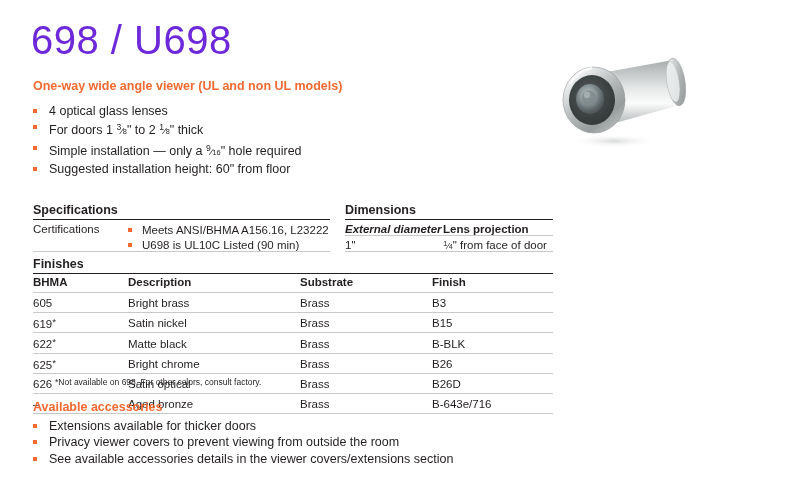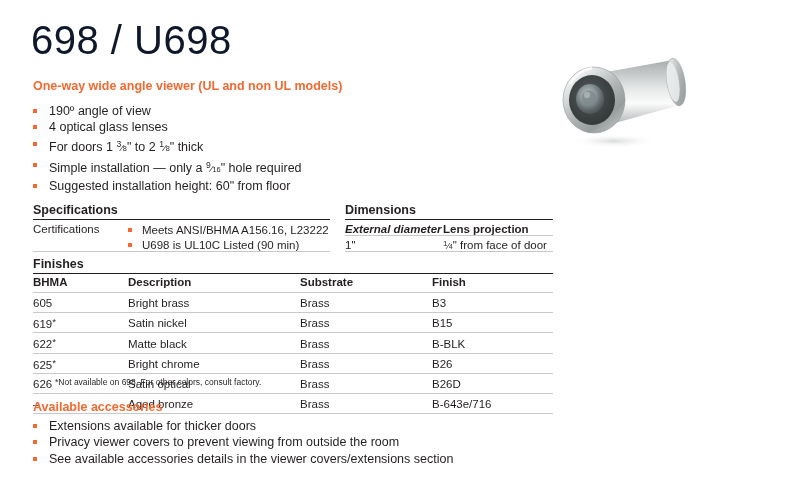--- a/index.html
+++ b/index.html
@@ -19,21 +19,21 @@
 
   
   .page-title {
     position: absolute;
     left: 31px;
     top: 18px;
     font-size: 40px;
     line-height: 44px;
     font-weight: 300;
     letter-spacing: 0.5px;
-    color: #0f172a;
+    color: #6d28d9;
     white-space: nowrap;
   }
   .subtitle {
     position: absolute;
     left: 33px;
     top: 79px;
     font-size: 12.5px;
     font-weight: bold;
     color: #F26A31;
     white-space: nowrap;
@@ -208,23 +208,20 @@
     height: 105px;
   }
 </style>
 </head>
 <body>
 
 <div class="page-title">698 / U698</div>
 <div class="subtitle">One-way wide angle viewer (UL and non UL models)</div>
 
 <ul class="bullet-list" id="features-list">
-  <li>
-    <span class="sq"></span>190º angle of view
-  </li>
   <li>
     <span class="sq"></span>4 optical glass lenses
   </li>
   <li>
     <span class="sq"></span>For doors 1&nbsp;<span class="frac"><span class="num">3</span><span class="sl">⁄</span><span class="den">8</span></span>" to 2&nbsp;<span class="frac"><span class="num">1</span><span class="sl">⁄</span><span class="den">8</span></span>" thick
   </li>
   <li>
     <span class="sq"></span>Simple installation — only a <span class="frac"><span class="num">9</span><span class="sl">⁄</span><span class="den">16</span></span>" hole required
   </li>
   <li>

